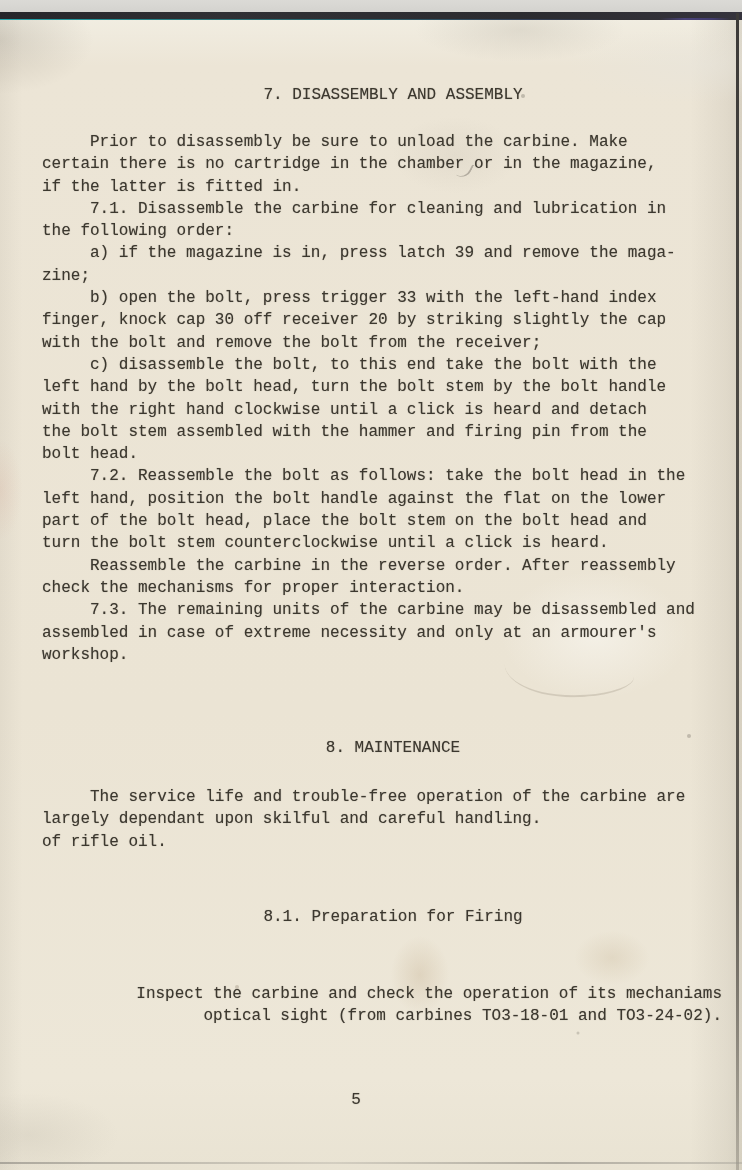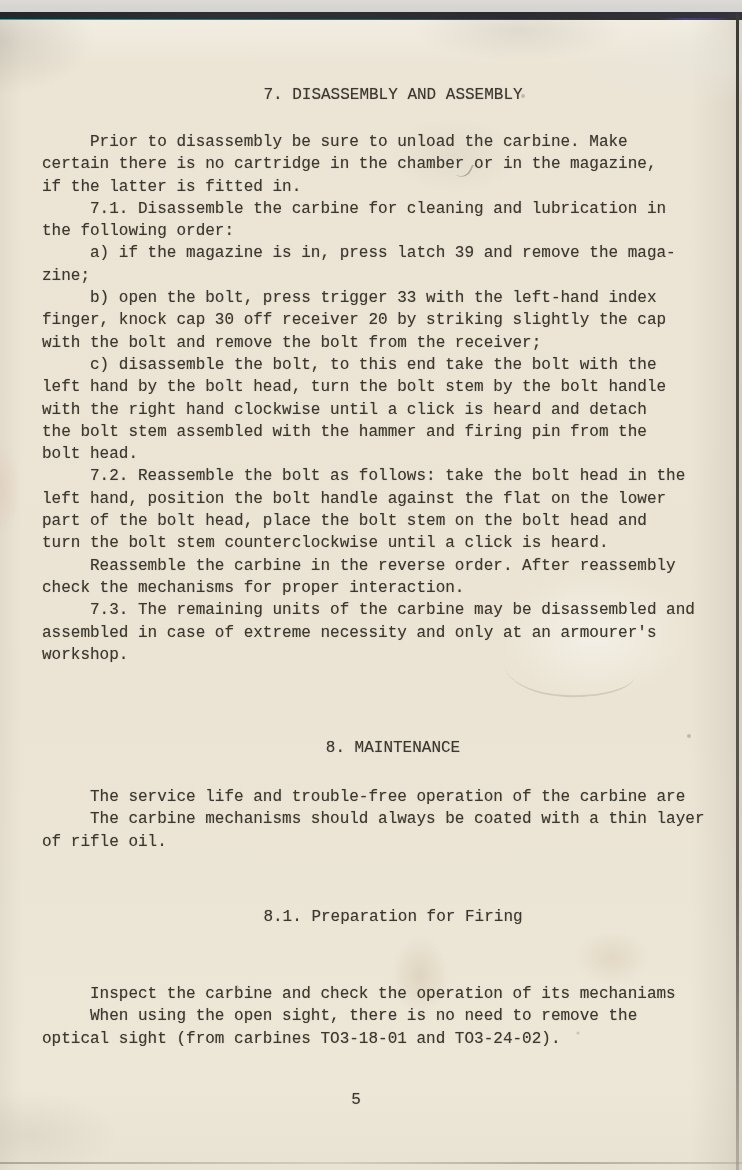--- a/index.html
+++ b/index.html
@@ -104,26 +104,26 @@
   <div class="paper">
     <div class="crease-arc"></div>
   </div>
 
   <div class="ttext theading" style="top: 84px;">7. DISASSEMBLY AND ASSEMBLY</div>
 
   <div class="ttext tblock" style="top: 131px;"><div class="tline">     Prior to disassembly be sure to unload the carbine. Make</div><div class="tline">certain there is no cartridge in the chamber or in the magazine,</div><div class="tline">if the latter is fitted in.</div><div class="tline">     7.1. Disassemble the carbine for cleaning and lubrication in</div><div class="tline">the following order:</div><div class="tline">     a) if the magazine is in, press latch 39 and remove the maga-</div><div class="tline">zine;</div><div class="tline">     b) open the bolt, press trigger 33 with the left-hand index</div><div class="tline">finger, knock cap 30 off receiver 20 by striking slightly the cap</div><div class="tline">with the bolt and remove the bolt from the receiver;</div><div class="tline">     c) disassemble the bolt, to this end take the bolt with the</div><div class="tline">left hand by the bolt head, turn the bolt stem by the bolt handle</div><div class="tline">with the right hand clockwise until a click is heard and detach</div><div class="tline">the bolt stem assembled with the hammer and firing pin from the</div><div class="tline">bolt head.</div><div class="tline">     7.2. Reassemble the bolt as follows: take the bolt head in the</div><div class="tline">left hand, position the bolt handle against the flat on the lower</div><div class="tline">part of the bolt head, place the bolt stem on the bolt head and</div><div class="tline">turn the bolt stem counterclockwise until a click is heard.</div><div class="tline">     Reassemble the carbine in the reverse order. After reassembly</div><div class="tline">check the mechanisms for proper interaction.</div><div class="tline">     7.3. The remaining units of the carbine may be disassembled and</div><div class="tline">assembled in case of extreme necessity and only at an armourer's</div><div class="tline">workshop.</div></div>
 
   <div class="ttext theading" style="top: 737px;">8. MAINTENANCE</div>
 
-  <div class="ttext tblock" style="top: 786px;"><div class="tline">     The service life and trouble-free operation of the carbine are</div><div class="tline">     The carbine mechanisms should always be coated with a thin layer</div><div class="tline">of rifle oil.</div></div>
+  <div class="ttext tblock" style="top: 786px;"><div class="tline">     The service life and trouble-free operation of the carbine are</div><div class="tline">largely dependant upon skilful and careful handling.</div><div class="tline">of rifle oil.</div></div>
 
   <div class="ttext theading" style="top: 906px;">8.1. Preparation for Firing</div>
 
 
-  <div class="ttext tblock" style="top: 983px;"><div class="tline">     Inspect the carbine and check the operation of its mechaniams</div><div class="tline">     When using the open sight, there is no need to remove the</div><div class="tline">optical sight (from carbines TO3-18-01 and TO3-24-02).</div></div>
+  <div class="ttext tblock" style="top: 983px; text-align: right;"><div class="tline">     Inspect the carbine and check the operation of its mechaniams</div><div class="tline">optical sight (from carbines TO3-18-01 and TO3-24-02).</div></div>
 
   <div class="ttext page-number">5</div>
 
   <div class="stray-pencil-mark"></div>
   <div class="specks"></div>
 
   <div class="right-edge-line"></div>
   <div class="bottom-edge-line"></div>
 
 </div>

